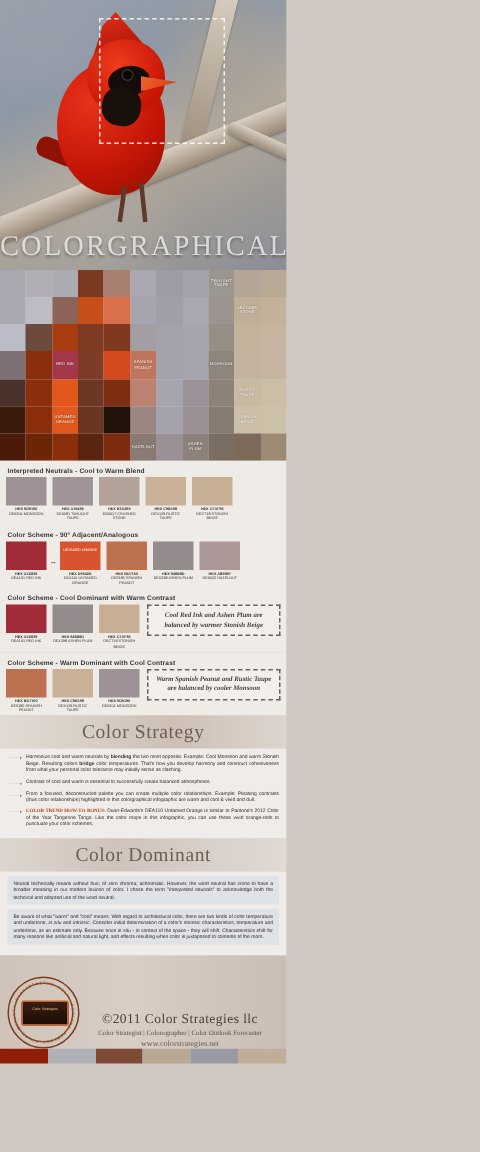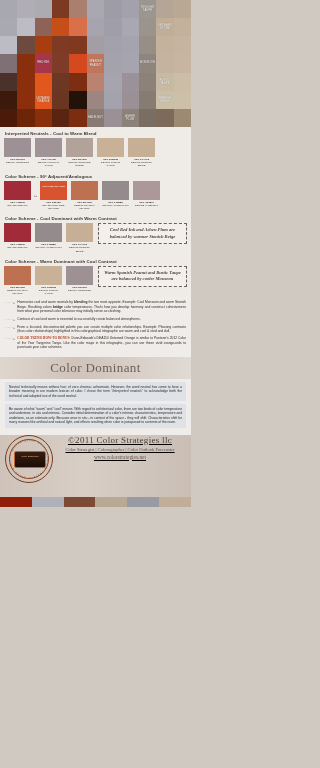--- a/index.html
+++ b/index.html
@@ -93,21 +93,21 @@
   .bullet p .trend{color:#b4431f;font-weight:bold;font-family:"Liberation Serif",serif;}
 
   
   .knowledge{background:#efece9;padding:3px 5px 4px 5px;}
   .kbox{background:#dfe2e6;border:0;padding:3px 4px;margin-bottom:3px;}
   .kbox p{margin:0;font-size:3.3px;line-height:4.4px;color:#2d2824;text-align:justify;}
   .kbox p i{font-style:italic;}
 
   
   .footer{position:relative;height:62px;background:linear-gradient(90deg,#cfc3b9,#d8cec6 45%,#c9bdb4);
-    display:flex;align-items:flex-start;text-decoration:underline;}
+    display:flex;align-items:flex-end;}
   .seal{position:relative;width:48px;height:48px;margin-left:5px;flex:0 0 48px;}
   .seal .ring{position:absolute;inset:0;border-radius:50%;border:1px solid #7a3c1e;}
   .seal .ring2{position:absolute;inset:4px;border-radius:50%;border:1px solid #8d4a22;}
   .seal .plate{position:absolute;left:9px;top:16px;width:30px;height:15px;border-radius:2px;
     background:linear-gradient(180deg,#3a1d10,#1c0d06);border:1px solid #c1652c;}
   .seal .plate i{position:absolute;inset:3px 2px;font-style:normal;font-size:2.4px;color:#e6b98c;
     text-align:center;line-height:3px;}
   .seal .arc{position:absolute;inset:0;font-size:2.3px;color:#6e3a1c;}
   .seal .arc span{position:absolute;left:50%;top:50%;transform-origin:0 0;white-space:nowrap;}
   .fmeta{flex:1;text-align:center;padding-right:4px;}
@@ -116,20 +116,40 @@
   .fmeta .c3{font-family:"Liberation Serif",serif;font-size:4.6px;color:#5b4e46;margin-top:2px;}
   .fmeta .c4{font-family:"Liberation Serif",serif;font-size:5.4px;color:#6b5a4e;margin-top:2px;}
   .footstrip{height:10px;display:flex;}
   .footstrip div{flex:1;}
 </style>
 </head>
 <body>
 
 <div class="page">
 
+  <div class="hero">
+    <div class="blurbg"></div>
+    <div class="branch up"></div>
+    <div class="branch main"></div>
+    <div class="branch small"></div>
+    <div class="bird">
+      <div class="tail"></div>
+      <div class="body"></div>
+      <div class="crest"></div>
+      <div class="head"></div>
+      <div class="mask"></div>
+      <div class="bib"></div>
+      <div class="beak"></div>
+      <div class="eye"></div>
+      <div class="leg"></div>
+      <div class="leg2"></div>
+    </div>
+    <div class="marquee"></div>
+    <div class="hero-title"><span>COLORGRAPHICAL</span></div>
+  </div>
 
   <div class="mosaic" id="mosaic">
       <div class="cell" style="background: rgb(168, 168, 176);"></div>
       <div class="cell" style="background: rgb(176, 174, 180);"></div>
       <div class="cell" style="background: rgb(173, 171, 178);"></div>
       <div class="cell" style="background: rgb(125, 58, 34);"></div>
       <div class="cell" style="background: rgb(169, 127, 112);"></div>
       <div class="cell" style="background: rgb(169, 168, 176);"></div>
       <div class="cell" style="background: rgb(158, 156, 166);"></div>
       <div class="cell" style="background: rgb(163, 161, 171);"></div>
@@ -315,20 +335,21 @@
           </div>
           <div class="sw">
             <div class="chip" style="background: rgb(157, 145, 150);"></div>
             <div class="lab"><b>HEX 9D9196</b><span>DE6304 MONSOON</span></div>
           </div>
         </div>
       <div class="callout">Warm Spanish Peanut and Rustic Taupe are balanced by cooler Monsoon</div>
     </div>
   </div>
 
+  <div class="banner">Color Strategy</div>
   <div class="strategy" id="strategy-list">
       <div class="bullet">
         <div class="dash">······▸</div>
         <p>Harmonize cool and warm neutrals by <b>blending</b> the two most opposite.  Example:  Cool Monsoon and warm Stonish Beige.  Resulting colors <b>bridge</b> color temperatures.  That's how you develop harmony and construct cohesiveness from what your personal color tolerance may initially sense as clashing.</p>
       </div>
       <div class="bullet">
         <div class="dash">······▸</div>
         <p>Contrast of cool and warm is essential to successfully create balanced atmospheres.</p>
       </div>
       <div class="bullet">

